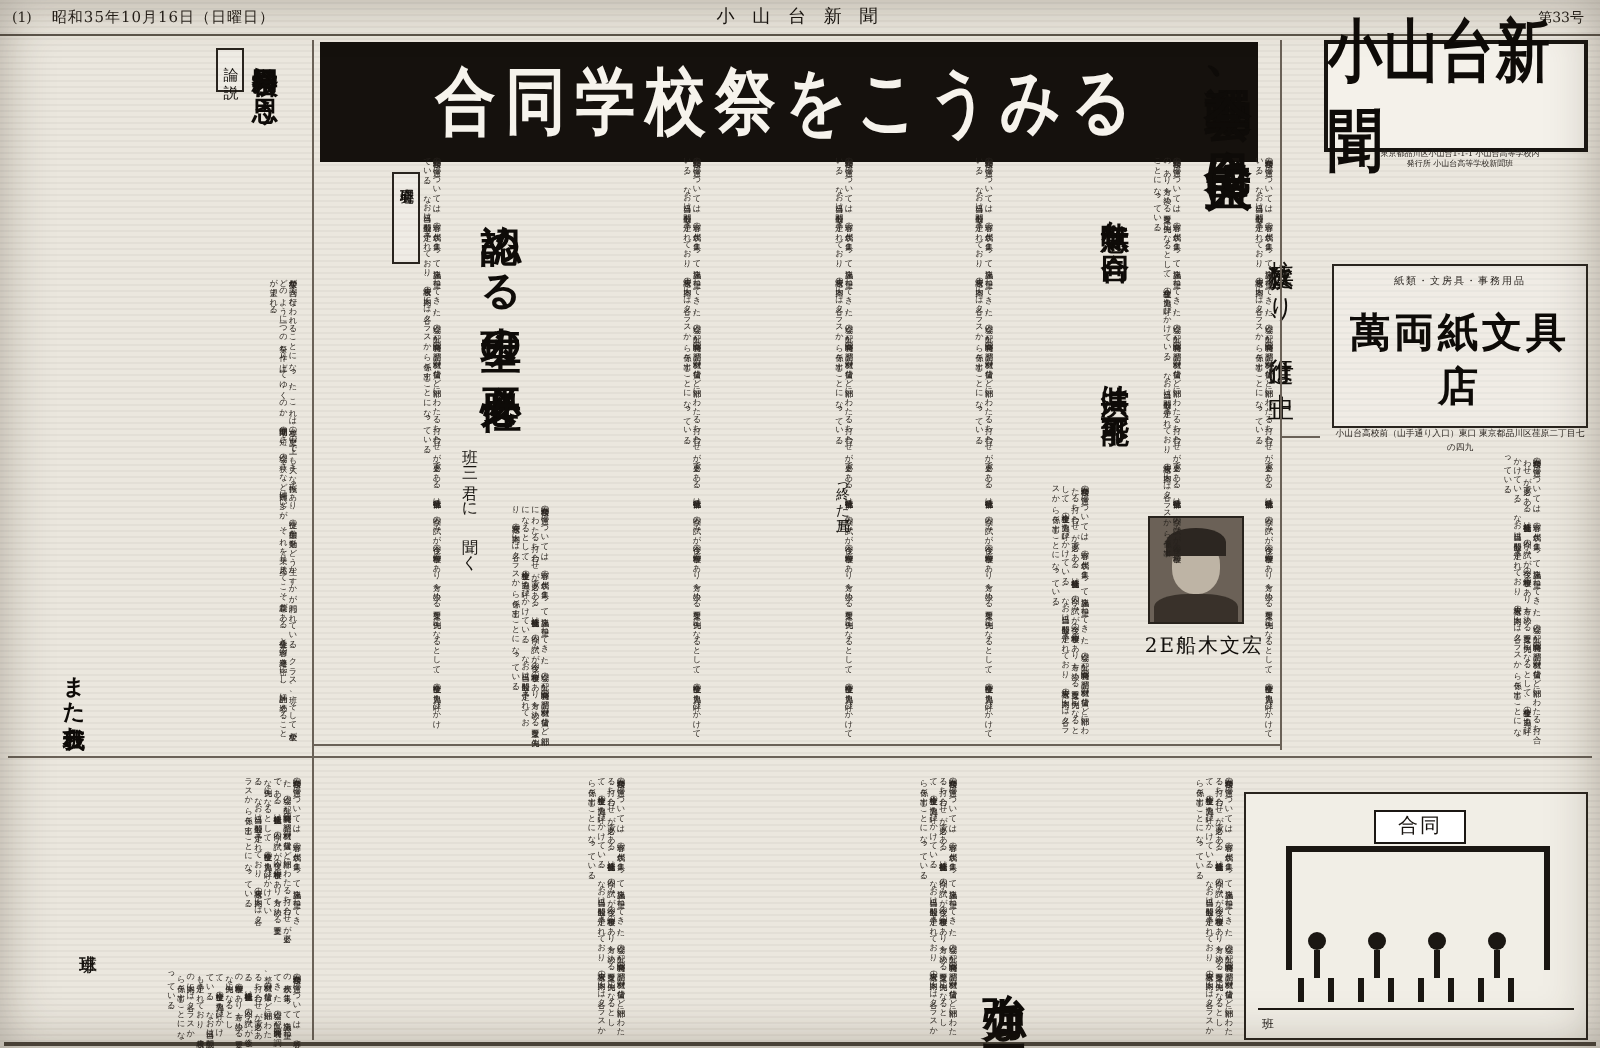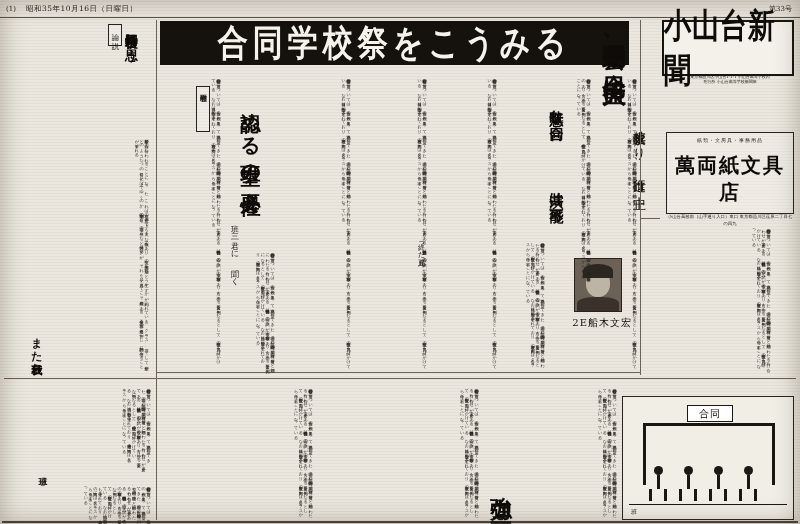--- a/index.html
+++ b/index.html
@@ -67,21 +67,21 @@
     position:absolute;right:6px;top:132px;width:128px;height:82px;
     border:1px solid #2b2620;background:rgba(255,255,255,0.22);
     text-align:center;padding-top:4px;box-sizing:border-box;
   }
   .adbox .a1{font-size:5px;color:#2a2520;font-family:"DejaVu Serif",serif;letter-spacing:1px;}
   .adbox .a2{font-size:20px;letter-spacing:2px;margin-top:9px;font-family:"DejaVu Serif",serif;color:#100d0a;font-weight:bold;}
   .adbox .a3{font-size:4.4px;margin-top:8px;line-height:1.5;color:#2a2520;font-family:"DejaVu Serif",serif;}
 
   
   .banner{
-    position:absolute;left:160px;top:21px;width:469px;height:44px;
+    position:absolute;left:160px;top:21px;width:469px;height:60px;
     background:#17130f;display:flex;align-items:center;justify-content:center;
   }
   .banner span{
     color:#f4f1ea;font-family:"DejaVu Serif",serif;font-size:30px;font-weight:bold;
     letter-spacing:5px;transform:scaleY(1.2);
   }
 
   
   .feat{
     position:absolute;right:146px;top:24px;height:210px;
@@ -162,20 +162,21 @@
   .btmrule{position:absolute;left:2px;right:2px;bottom:1px;height:2px;background:#4d463d;}
 </style>
 </head>
 <body>
 
 <div class="page">
 
   <div class="topbar">
     <span class="tl">(1)</span>
     <span class="date">昭和35年10月16日（日曜日）</span>
+    <span class="ttl">小 山 台 新 聞</span>
     <span class="tr">第33号</span>
   </div>
 
   <div class="logobox">
     <span class="lg">小山台新聞</span>
   </div>
   <div class="pubinfo">
     <div>東京都品川区小山台1-1-1 小山台高等学校内</div>
     <div>発行所 小山台高等学校新聞班</div>
   </div>

